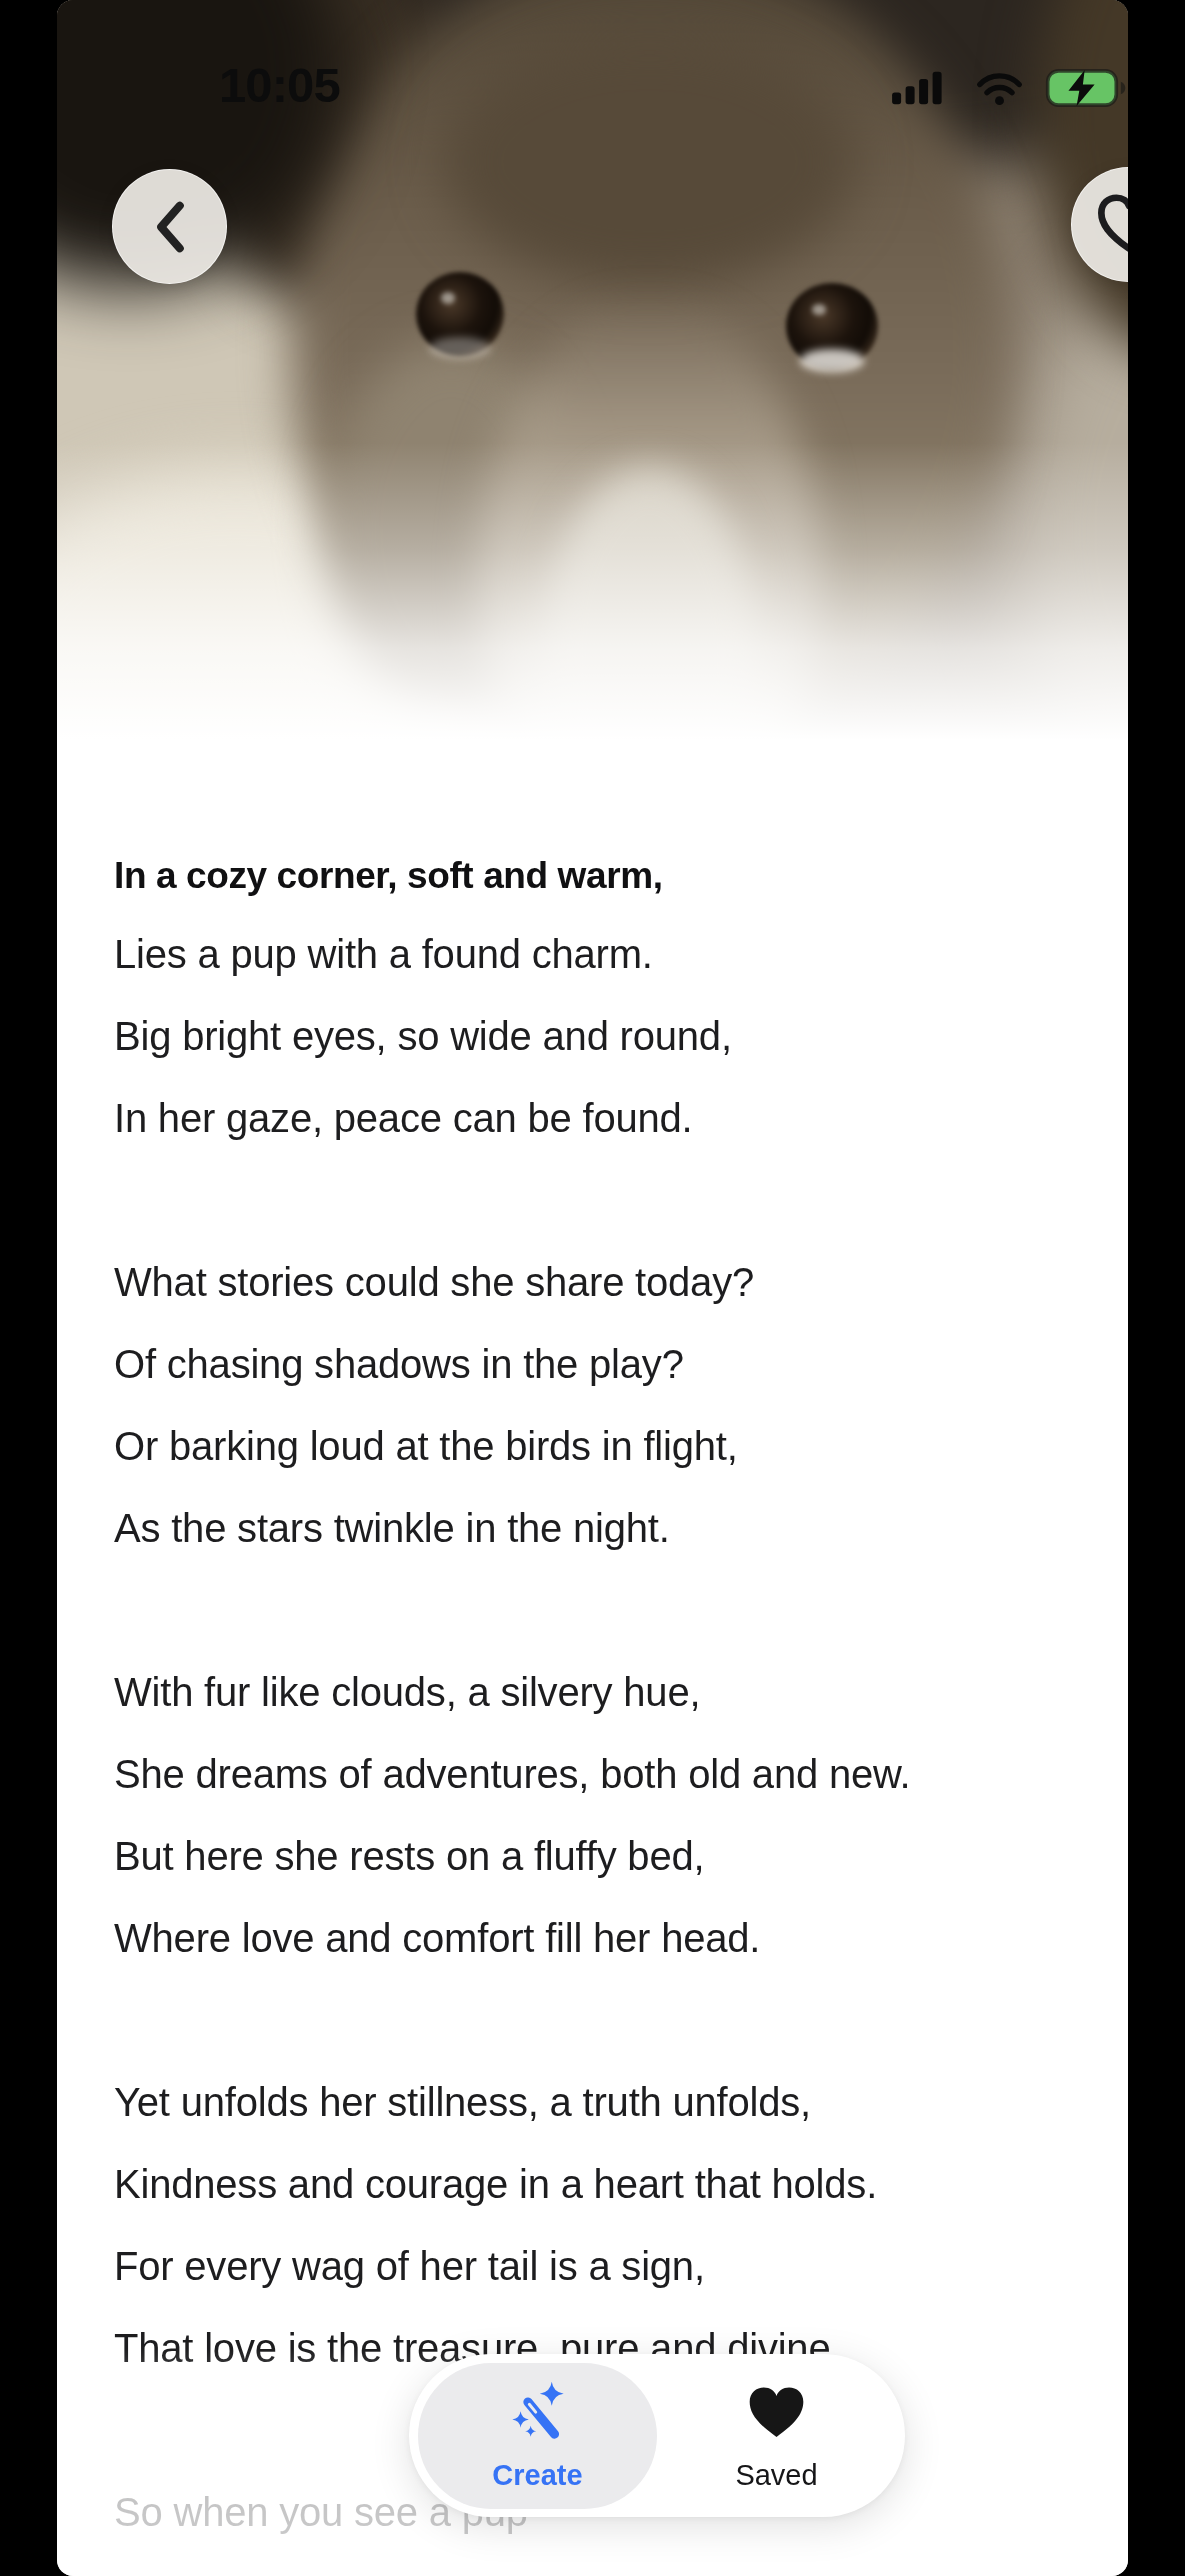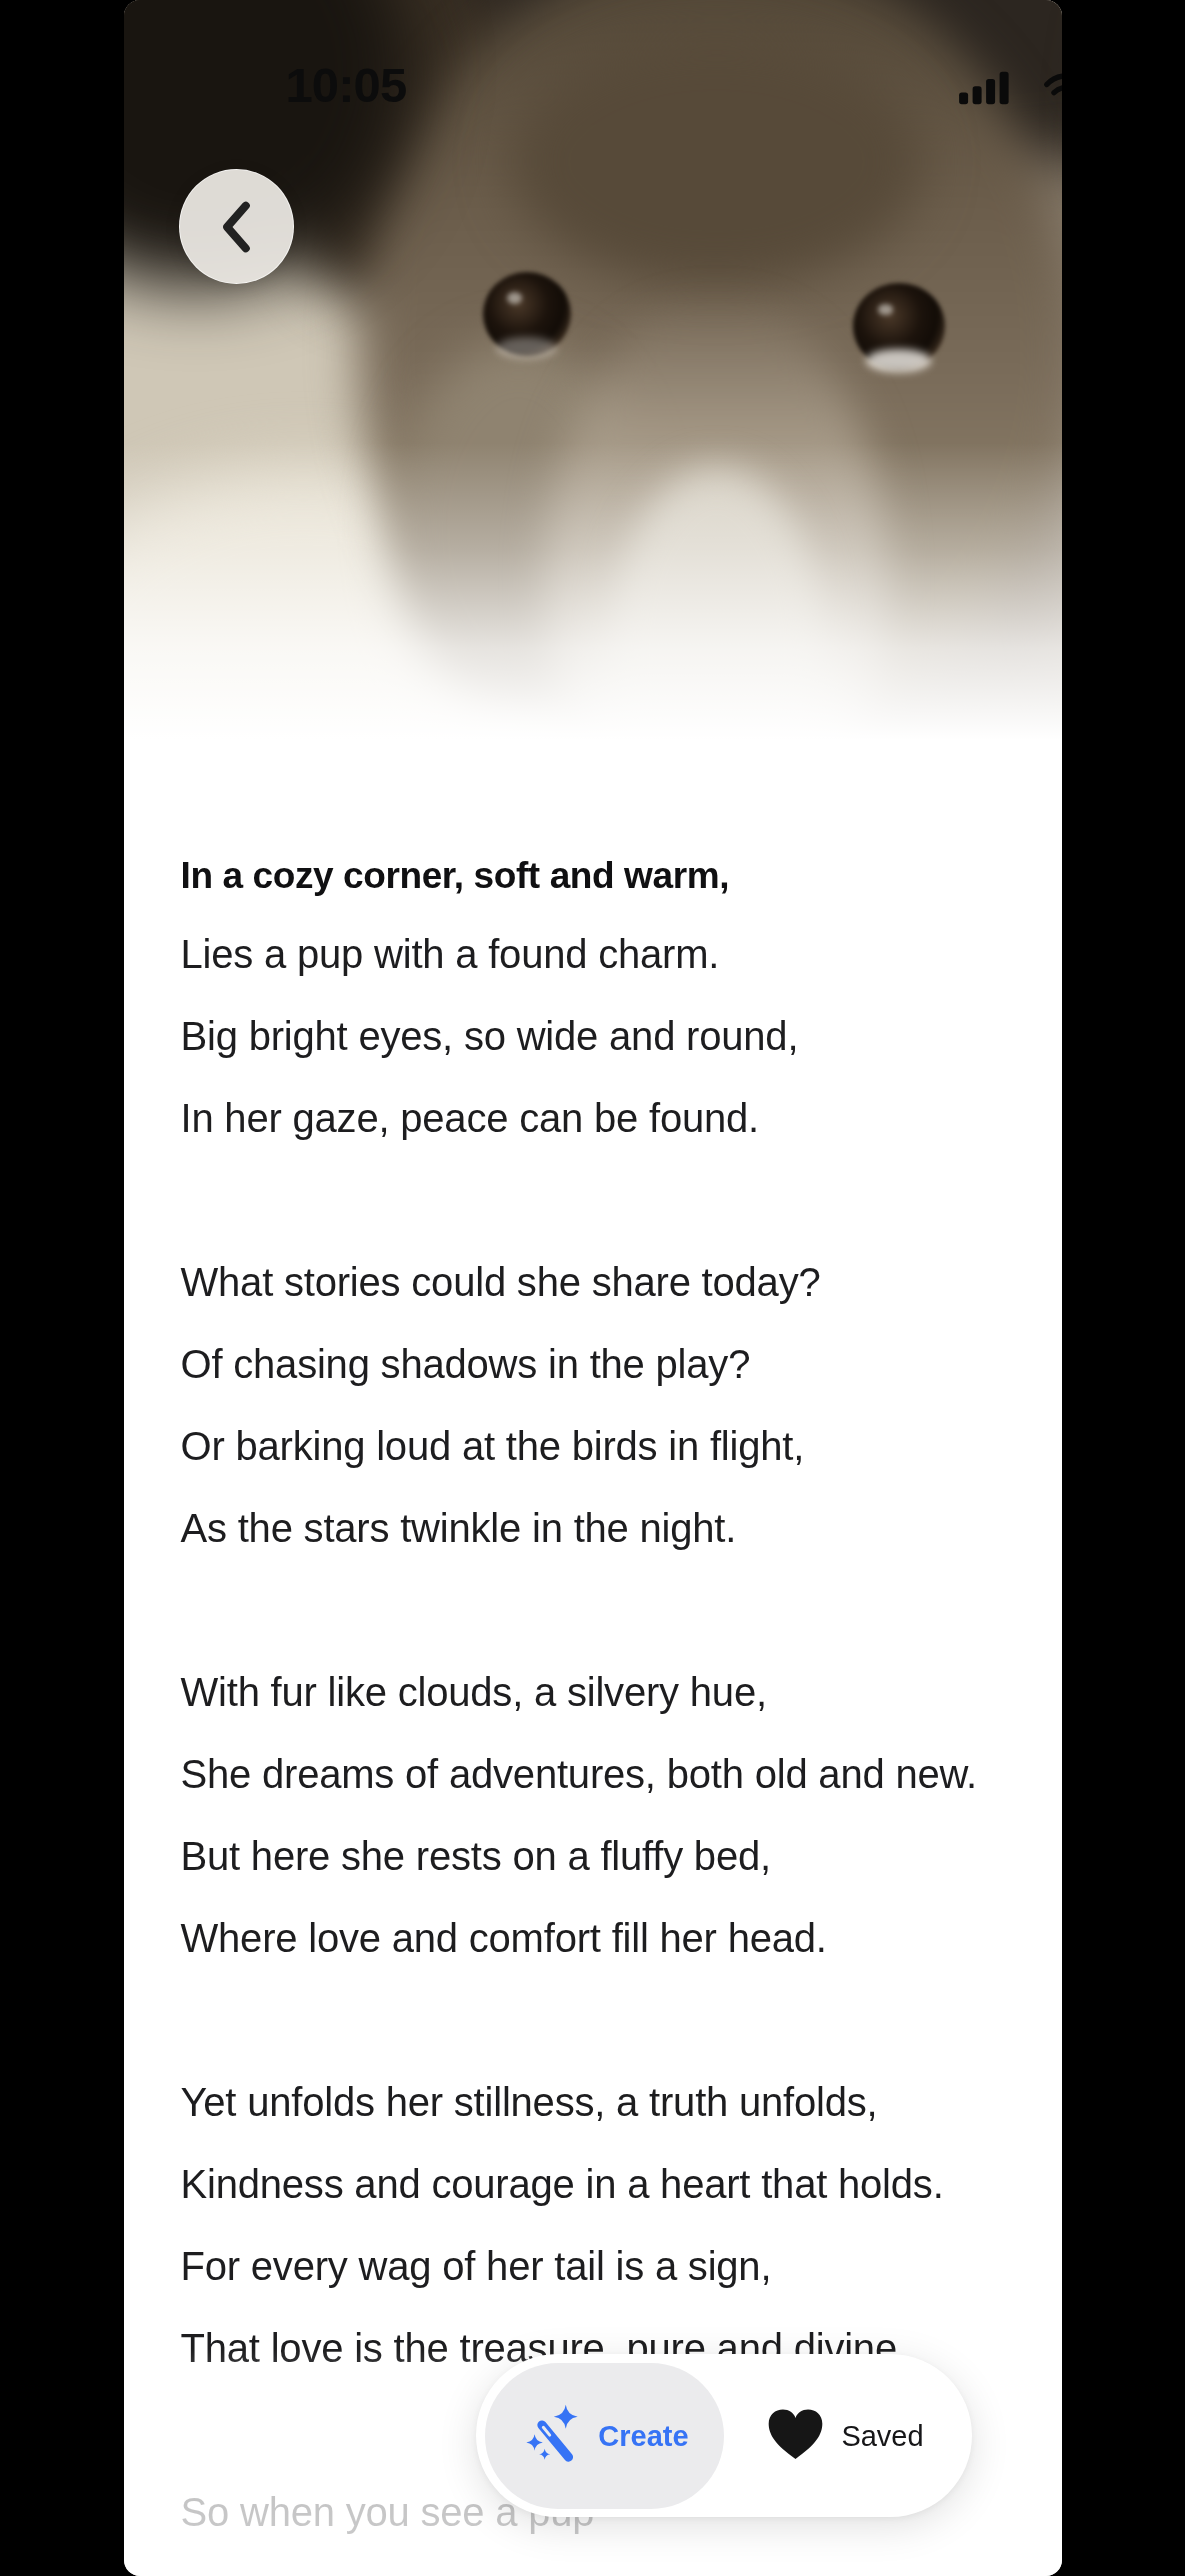--- a/index.html
+++ b/index.html
@@ -1,17 +1,17 @@
 <!DOCTYPE html>
 <html style="font-size:14.4px"><head>
 <meta charset="utf-8">
 <style>
   html,body{margin:0;padding:0;background:#000;}
   body{font-family:"Liberation Sans","DejaVu Sans",sans-serif;-webkit-font-smoothing:antialiased;}
-  .screen{position:relative;width:938px;height:2576px;background:#fff;border-radius:16px;overflow:hidden;margin:0 auto;}
+  .screen{position:relative;width:1071px;height:2576px;background:#fff;border-radius:16px;overflow:hidden;margin:0 auto;}
 
   
   .photo{position:absolute;left:0;top:0;width:1186px;height:763px;overflow:hidden;background:#8d8171;}
   .photo .blob{position:absolute;border-radius:50%;}
   .p-blanket-left{left:-234px;top:108px;width:683px;height:808px;background:#cfc7b6;filter:blur(36px);}
   .p-blanket-bl{left:-108px;top:467px;width:575px;height:467px;background:#e7e1d2;filter:blur(32px);}
   .p-blanket-right{left:952px;top:216px;width:467px;height:629px;background:#b6ad9e;filter:blur(36px);}
   .p-top-dark{left:-126px;top:-216px;width:1527px;height:395px;background:#2c2620;filter:blur(30.5px);border-radius:0;}
   .p-ear-left{left:135px;top:-72px;width:251px;height:377px;background:#3a3024;filter:blur(27px);}
   .p-ear-right{left:979px;top:-126px;width:296px;height:485px;background:#443827;filter:blur(27px);}
@@ -51,21 +51,21 @@
   .stanza{margin:0 0 82px 0;}
   .poem-line{font-size:40px;line-height:82px;white-space:nowrap;letter-spacing:-0.2px;}
 
   
   .bottom-fade{position:absolute;left:0;top:2349px;width:1186px;height:227px;z-index:3;pointer-events:none;
     background:linear-gradient(180deg,rgba(255,255,255,0) 0%,rgba(255,255,255,.45) 30%,rgba(255,255,255,.72) 48%,rgba(255,255,255,.78) 100%);}
 
   
   .tabbar{position:absolute;left:352px;top:2354px;width:496px;height:163px;border-radius:82px;background:#fff;z-index:4;
     box-shadow:0 9px 40px rgba(0,0,0,.12),0 1.8px 7.2px rgba(0,0,0,.05);display:flex;align-items:center;box-sizing:border-box;padding:9px;}
-  .tab{flex:1;height:146px;border-radius:73px;display:flex;flex-direction:row;align-items:center;justify-content:center;gap:13px;cursor:pointer;}
+  .tab{flex:1;height:146px;border-radius:73px;display:flex;flex-direction:column;align-items:center;justify-content:center;gap:13px;cursor:pointer;}
   .tab-create{background:#ebebed;}
   .tab-label{font-size:29px;line-height:32px;font-weight:600;letter-spacing:0;}
   .tab-create .tab-label{color:#3673F5;}
   .tab-saved .tab-label{color:#161618;font-weight:500;}
   .tab-icon{width:66px;height:66px;display:flex;align-items:center;justify-content:center;}
 </style>
 </head>
 <body>
 
 <div class="screen">

